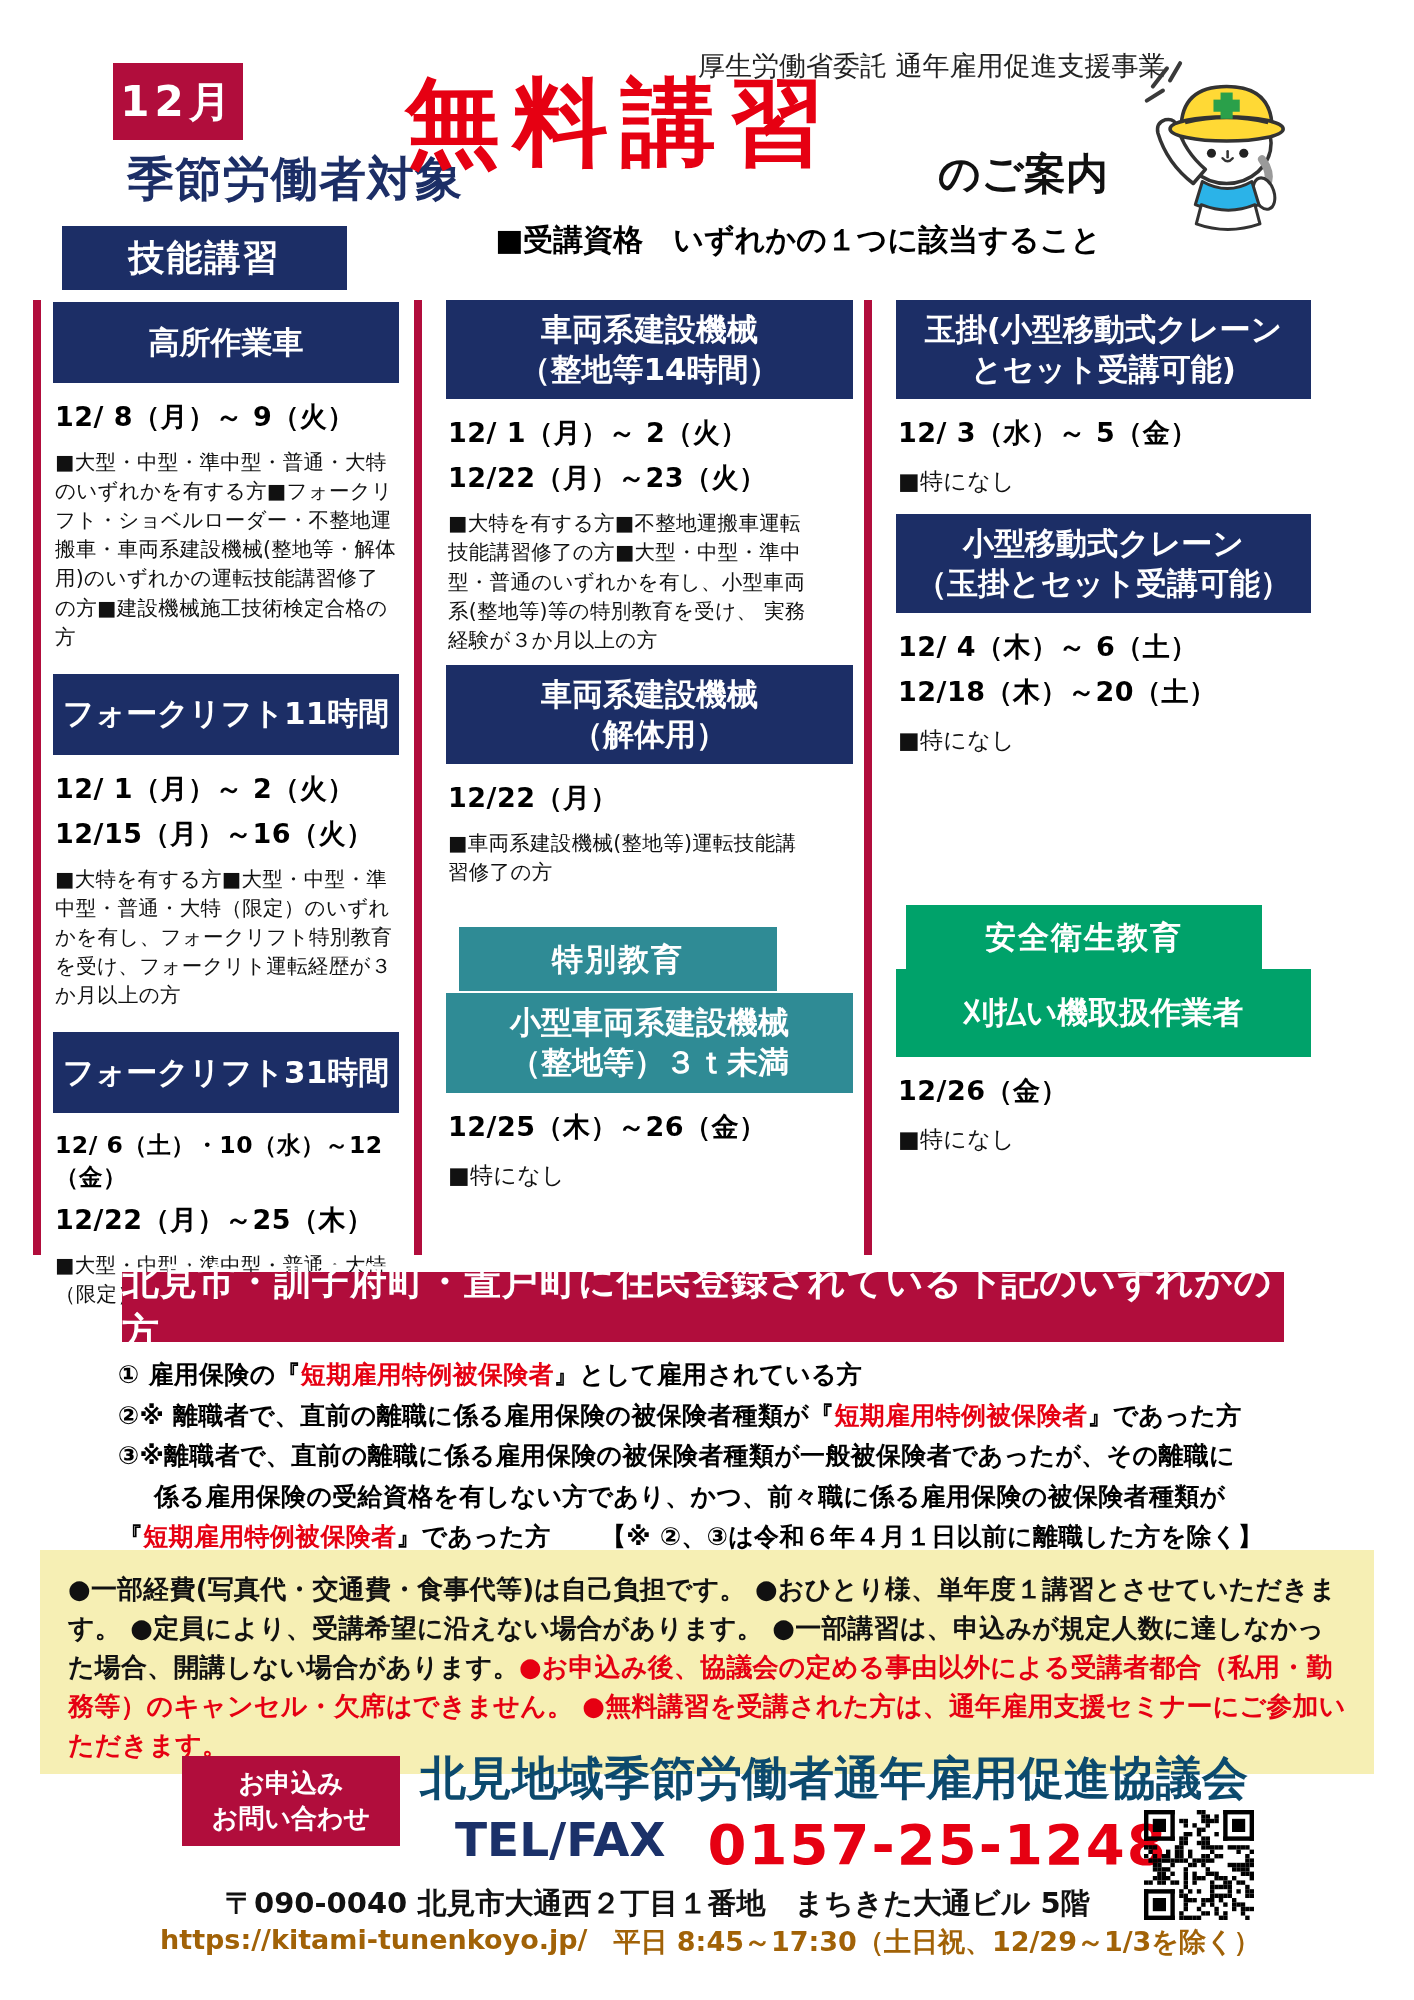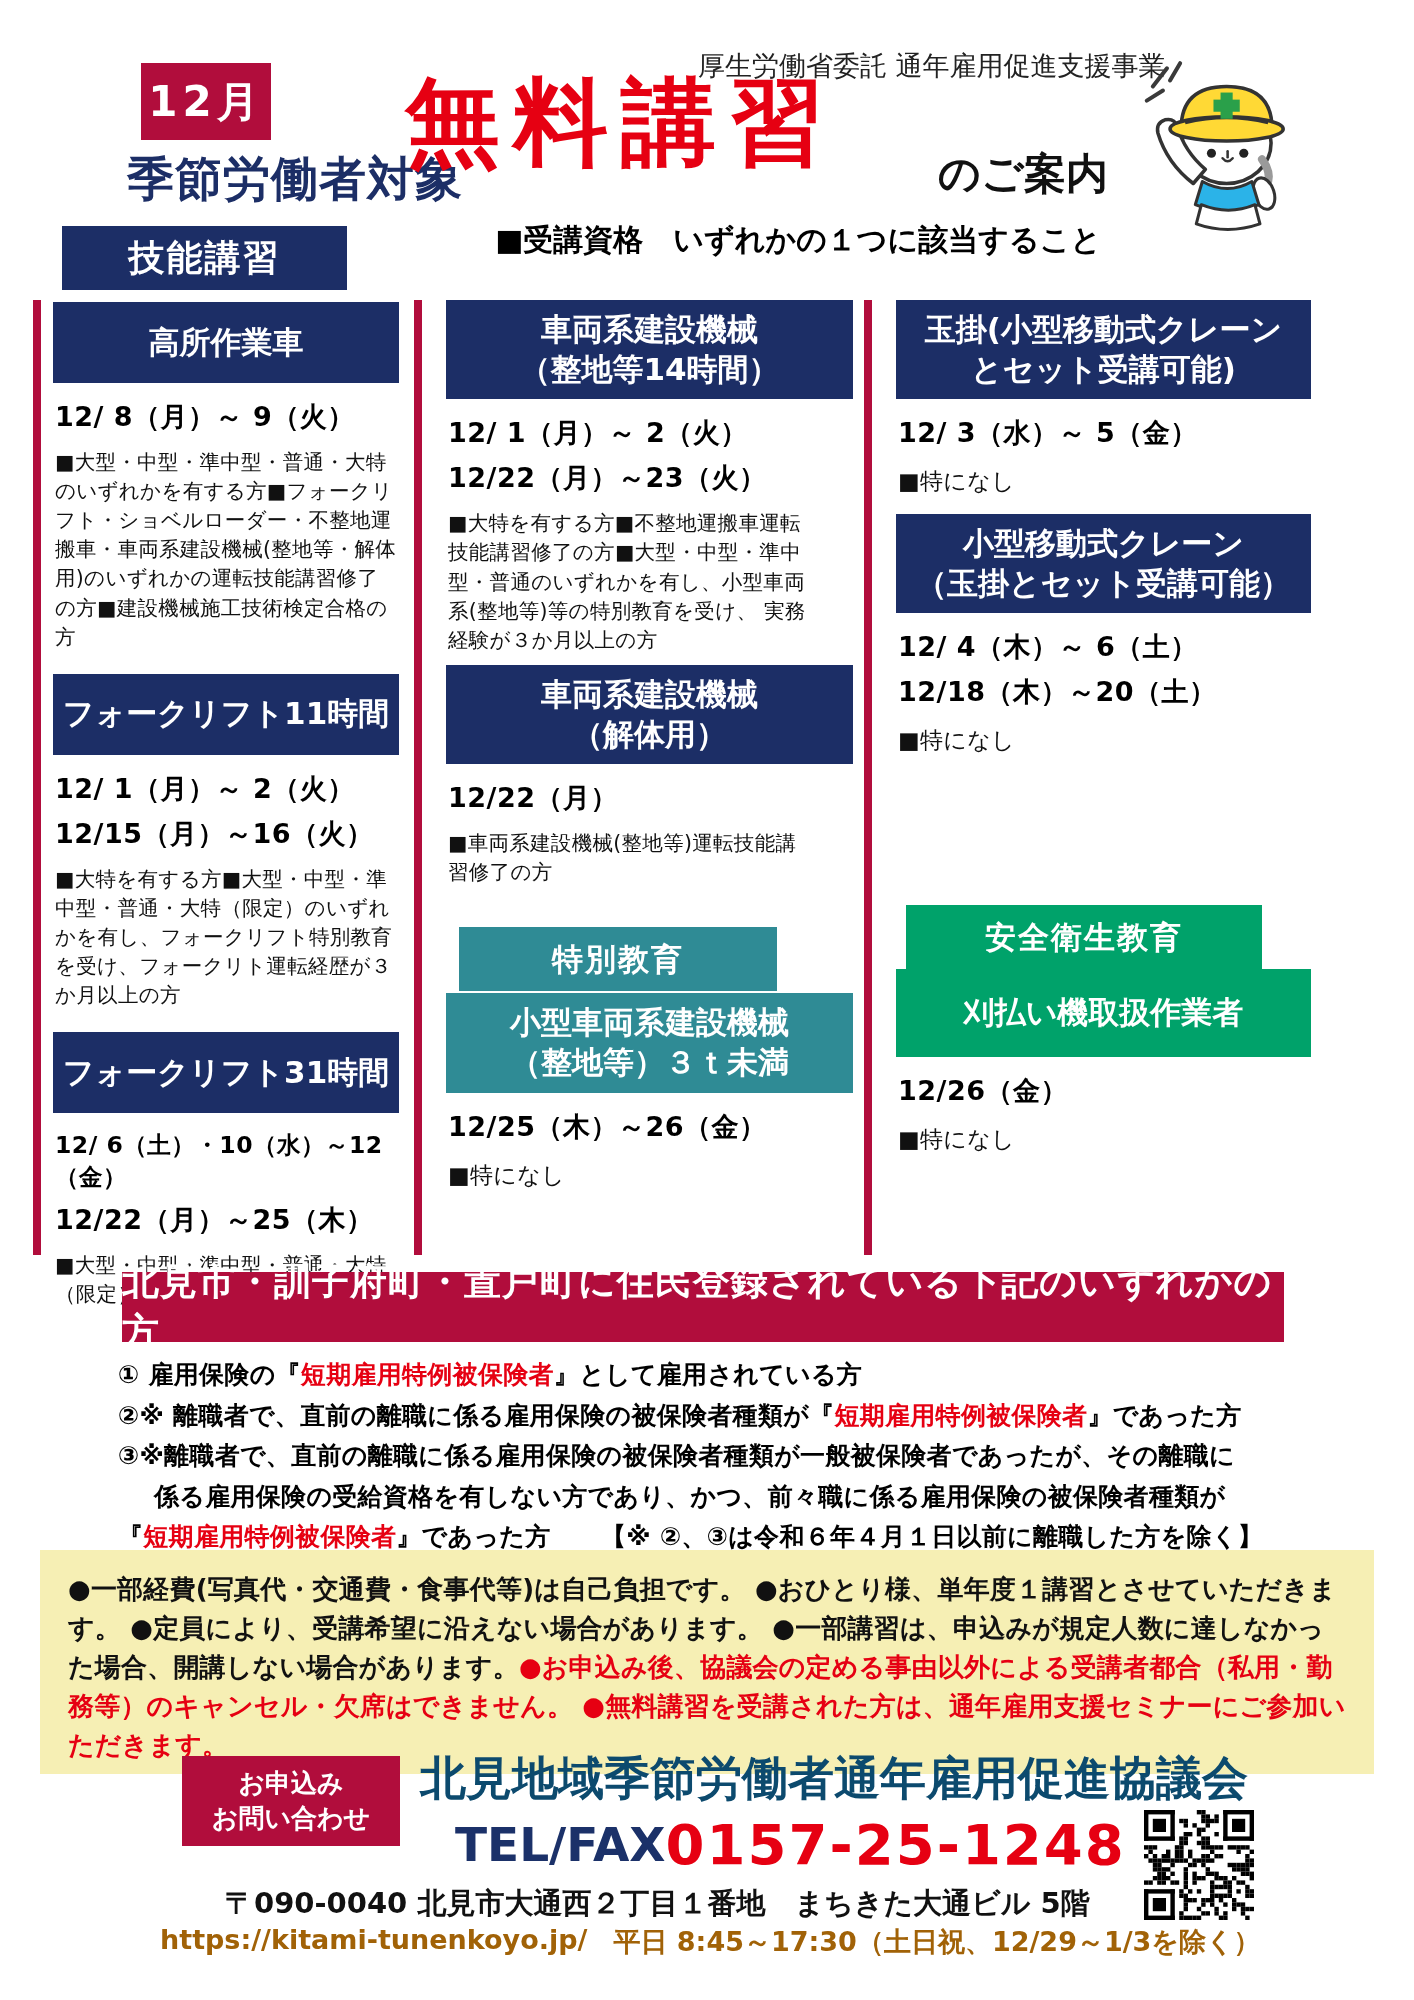--- a/index.html
+++ b/index.html
@@ -6,21 +6,21 @@
     --navy:#1c2e66; --crimson:#b10d3c; --red:#e60012; --teal:#2f8b95;
     --green:#00a26a; --yellow-bg:#f6efb4; --tel-navy:#1b3169;
   }
   *{margin:0;padding:0;box-sizing:border-box;}
   body{background:#fff;font-family:"DejaVu Sans","Liberation Sans",sans-serif;}
   .page{position:relative;width:1414px;height:2000px;background:#fff;overflow:hidden;}
 
   
   .month-badge{position:absolute;left:113px;top:63px;width:130px;height:77px;
     background:var(--crimson);color:#fff;font-size:42px;font-weight:bold;
-    display:flex;align-items:center;justify-content:center;letter-spacing:5px;margin-left:28px;}
+    display:flex;align-items:center;justify-content:center;letter-spacing:5px;}
   .subtitle{position:absolute;left:127px;top:148px;font-size:47px;font-weight:800;
     color:var(--navy);letter-spacing:1px;}
   .main-title{position:absolute;left:405px;top:60px;font-size:95px;font-weight:900;
     color:var(--red);letter-spacing:13px;}
   .title-suffix{position:absolute;left:938px;top:146px;font-size:42px;font-weight:800;color:#111;}
   .agency-line{position:absolute;left:698px;top:48px;font-size:27px;color:#222;}
   .qualification{position:absolute;left:495px;top:220px;font-size:30px;font-weight:700;color:#000;}
   .skill-badge{position:absolute;left:62px;top:226px;width:285px;height:64px;background:var(--navy);
     color:#fff;font-size:36px;font-weight:700;display:flex;align-items:center;justify-content:center;
     letter-spacing:2px;}
@@ -66,21 +66,21 @@
 
   
   .notes{position:absolute;left:40px;top:1550px;width:1334px;height:224px;background:var(--yellow-bg);
     padding:20px 28px;font-size:26px;font-weight:600;line-height:1.5;color:#111;letter-spacing:.2px;}
 
   
   .contact-badge{position:absolute;left:182px;top:1756px;width:218px;height:90px;background:var(--crimson);
     color:#fff;font-size:26px;font-weight:700;display:flex;flex-direction:column;align-items:center;
     justify-content:center;line-height:1.35;}
   .org-name{position:absolute;left:420px;top:1748px;font-size:46px;font-weight:900;color:#0c4a6e;letter-spacing:0;}
-  .tel-row{position:absolute;left:455px;top:1812px;display:flex;align-items:center;}
+  .tel-row{position:absolute;left:455px;top:1812px;display:flex;align-items:flex-start;gap:42px;}
   .tel-label{font-size:47px;font-weight:800;color:var(--tel-navy);}
   .tel-number{font-size:56px;font-weight:800;color:var(--red);letter-spacing:2px;}
   .address{position:absolute;left:225px;top:1884px;font-size:29px;font-weight:600;color:#111;}
   .url-row{position:absolute;left:160px;top:1924px;font-size:27px;font-weight:600;color:#a16207;display:flex;gap:26px;}
   .qr{position:absolute;left:1144px;top:1810px;width:110px;height:110px;}
   .qr svg rect{fill:#000;}
 </style>
 </head>
 <body>
 

